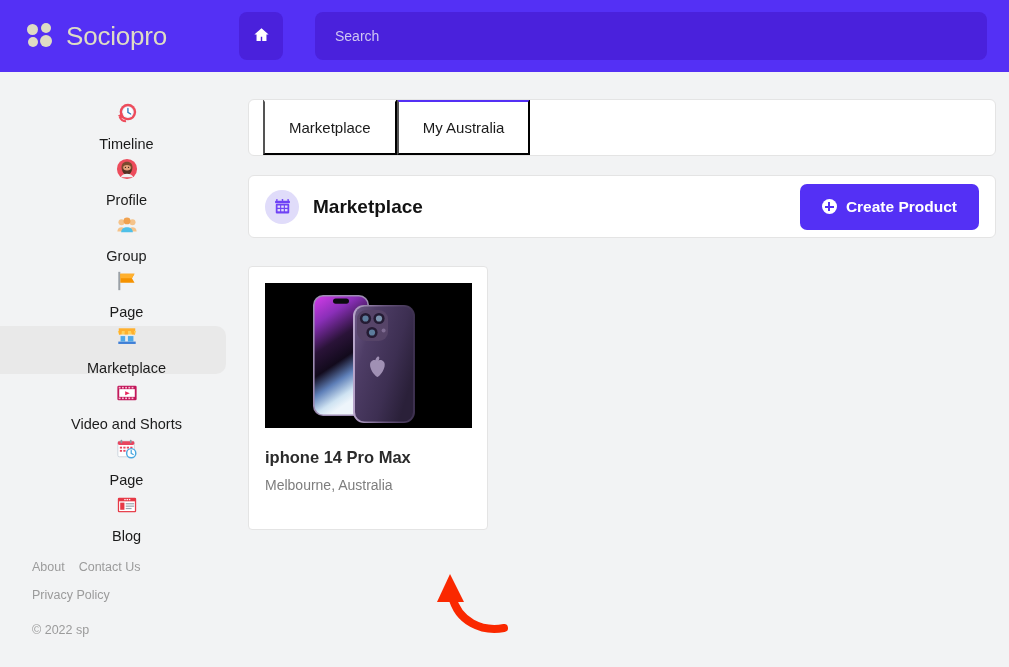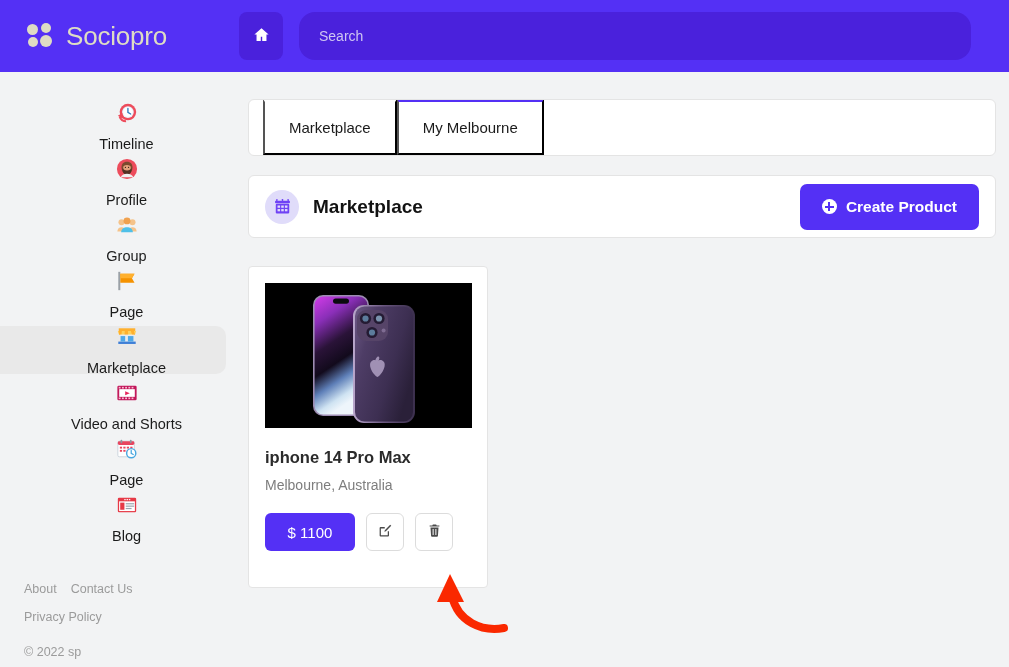--- a/index.html
+++ b/index.html
@@ -57,25 +57,25 @@
     border-radius: 8px;
     margin-left: 2px;
     display: flex;
     align-items: center;
     justify-content: center;
     cursor: pointer;
     border: none;
   }
   .home-btn svg { width: 17px; height: 17px; fill: #ffffff; }
   .search-box {
-    margin-left: 16px;
+    margin-left: 32px;
     width: 672px; height: 48px;
     background: #4a21dc;
     border: none;
-    border-radius: 16px;
+    border-radius: 8px;
     color: #ffffff;
     font-size: 14px;
     font-family: "Liberation Sans", sans-serif;
     padding: 0 20px;
     outline: none;
   }
   .search-box::placeholder { color: #cfc6f2; }
 
   
   .sidebar {
@@ -102,21 +102,21 @@
     width: 22px; height: 22px;
     flex: 0 0 auto;
     display: block;
   }
   .nav-label {
     font-size: 14.5px;
     color: #1b1b1b;
     white-space: nowrap;
   }
 
-  .side-footer { padding-left: 24px; margin-top: 40px; }
+  .side-footer { padding-left: 32px; margin-top: 18px; }
   .side-links { display: flex; gap: 14px; margin-bottom: 11px; }
   .side-links a, .side-policy a {
     font-size: 12.5px;
     color: #9b9b9b;
     text-decoration: none;
     cursor: pointer;
   }
   .side-policy { margin-bottom: 20px; }
   .copyright { font-size: 12.5px; color: #9b9b9b; }
 
@@ -436,21 +436,21 @@
       <a>Privacy Policy</a>
     </div>
     <div class="copyright">© 2022 sp</div>
   </div>
 </div>
 
 <div class="main">
 
   <div class="card tabs-card">
     <button class="tab">Marketplace</button>
-    <button class="tab active">My Melbourne</button>
+    <button class="tab active">My Australia</button>
   </div>
 
   <div class="card mk-card">
     <div class="mk-left">
       <span class="mk-ico-wrap">
         <svg viewBox="0 0 24 24">
           <rect x="3" y="1.5" width="2" height="3" rx="0.6"></rect>
           <rect x="11" y="1.5" width="2" height="3" rx="0.6"></rect>
           <rect x="19" y="1.5" width="2" height="3" rx="0.6"></rect>
           <rect x="1.5" y="4" width="21" height="3.4" rx="1"></rect>
@@ -520,41 +520,20 @@
           <circle cx="30.6" cy="25.4" r="2" fill="#7f6c93"></circle>
           <path d="M31 57c-1.6-2.6-5-2.5-6.6-1.2-1.7-1.3-5-1.4-6.6 1.2-2 3.3.5 8.9 3.4 12.3 1.5 1.8 2.6 2.6 3.2 2.6s1.7-.8 3.2-2.6c2.9-3.4 5.4-9 3.4-12.3z" fill="#a090b4"></path>
           <path d="M26.3 52.6c.2 1.6-.6 3.3-1.6 4.1-1 .8-2.2.5-2.3-.9-.1-1.5.8-3.2 1.8-3.9.9-.6 2-.4 2.1.7z" fill="#a090b4"></path>
         </g>
       </svg>
     </div>
 
     <div class="prod-name">iphone 14 Pro Max</div>
     <div class="prod-loc">Melbourne, Australia</div>
 
-    <div class="prod-actions">
-      <button class="price-btn">$ 1100</button>
-
-      <button class="icon-btn">
-        <span>
-          <svg viewBox="0 0 24 24">
-            <path d="M19.5 2.8 21.2 4.5 12.6 13.1 10.2 13.8 10.9 11.4z"></path>
-            <path d="M17.6 13.2v6.6a1.6 1.6 0 0 1-1.6 1.6H4.2a1.6 1.6 0 0 1-1.6-1.6V8a1.6 1.6 0 0 1 1.6-1.6h6.6V8.6H4.6v10.8h11V13.2z"></path>
-          </svg>
-        </span>
-      </button>
-
-      <button class="icon-btn">
-        <span>
-          <svg viewBox="0 0 24 24">
-            <path d="M9.4 2.4h5.2l.9 1.5h4.3v1.8H4.2V3.9h4.3z"></path>
-            <path d="M5.6 7.2h12.8l-.9 13.1a1.6 1.6 0 0 1-1.6 1.5H8.1a1.6 1.6 0 0 1-1.6-1.5zM9 9.6v9.4h1.6V9.6zm4.4 0v9.4H15V9.6z" fill-rule="evenodd"></path>
-          </svg>
-        </span>
-      </button>
-    </div>
   </div>
 </div>
 
 <div class="annot">
   <svg width="100" height="80" viewBox="0 0 100 80">
     <path d="M84 66 C 62 70, 38 60, 32 34" stroke="#fa2800" stroke-width="8" fill="none" stroke-linecap="round"></path>
     <path d="M30 12 L 44 40 L 17 40 Z" fill="#fa2800"></path>
   </svg>
 </div>
 

